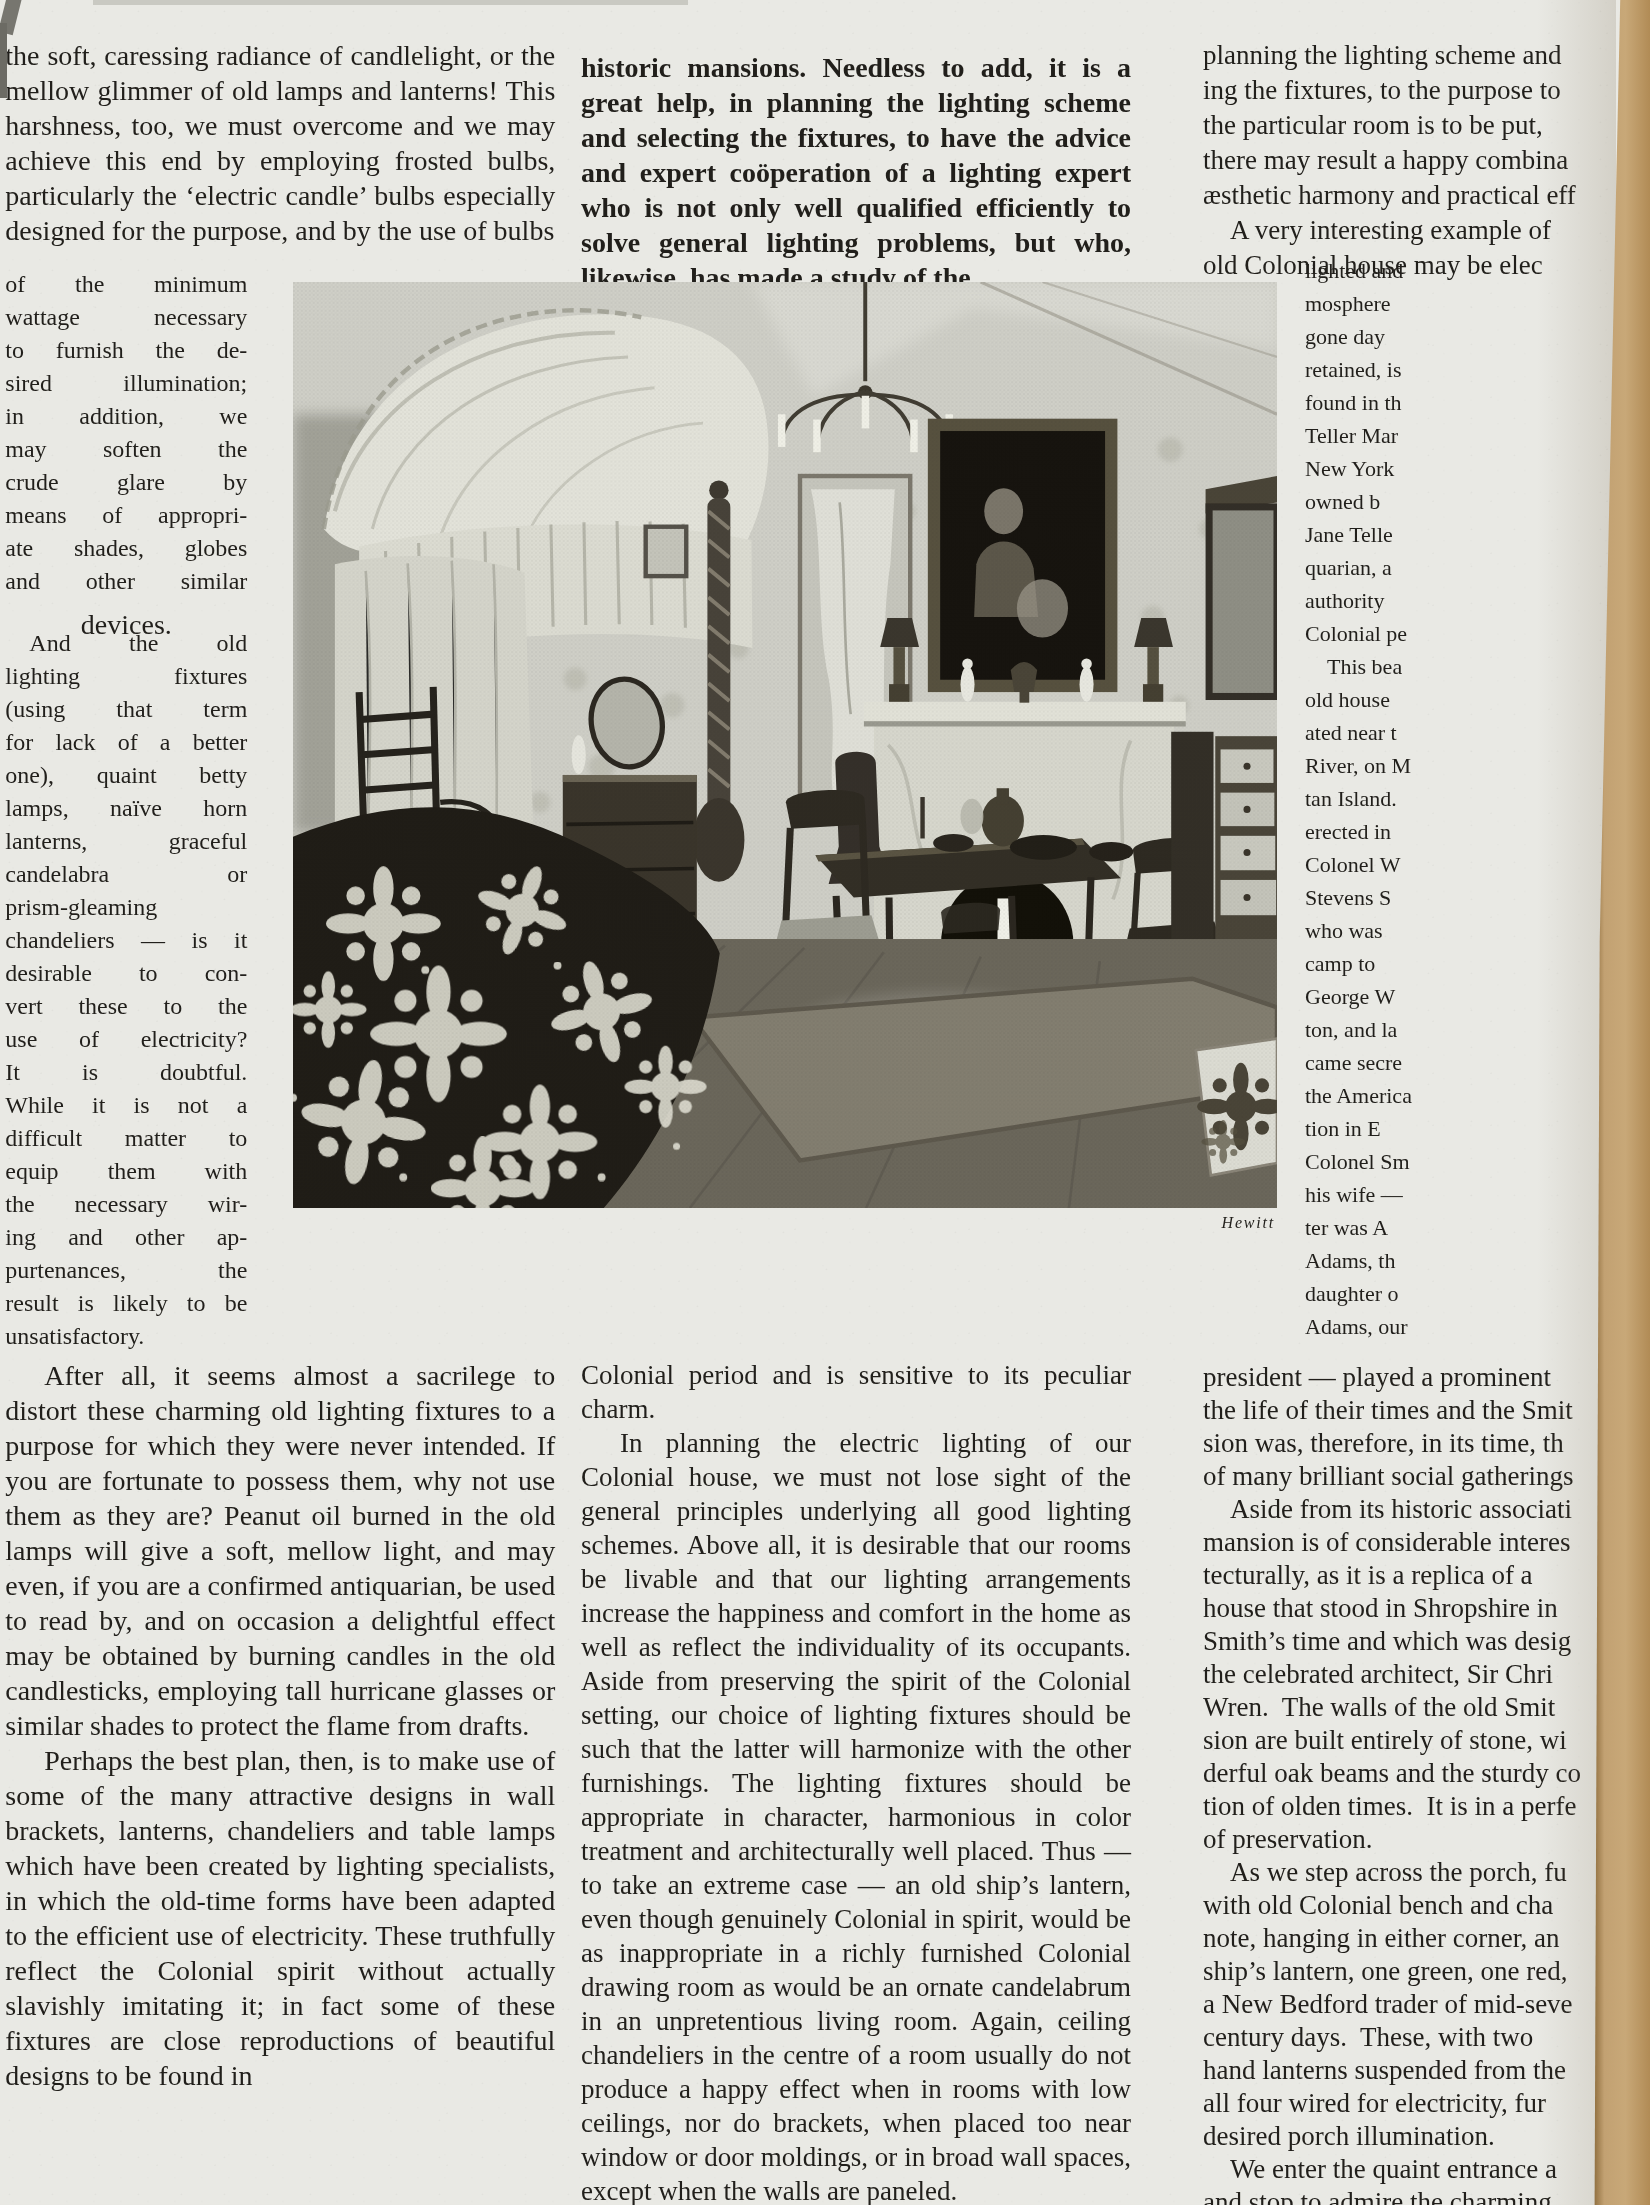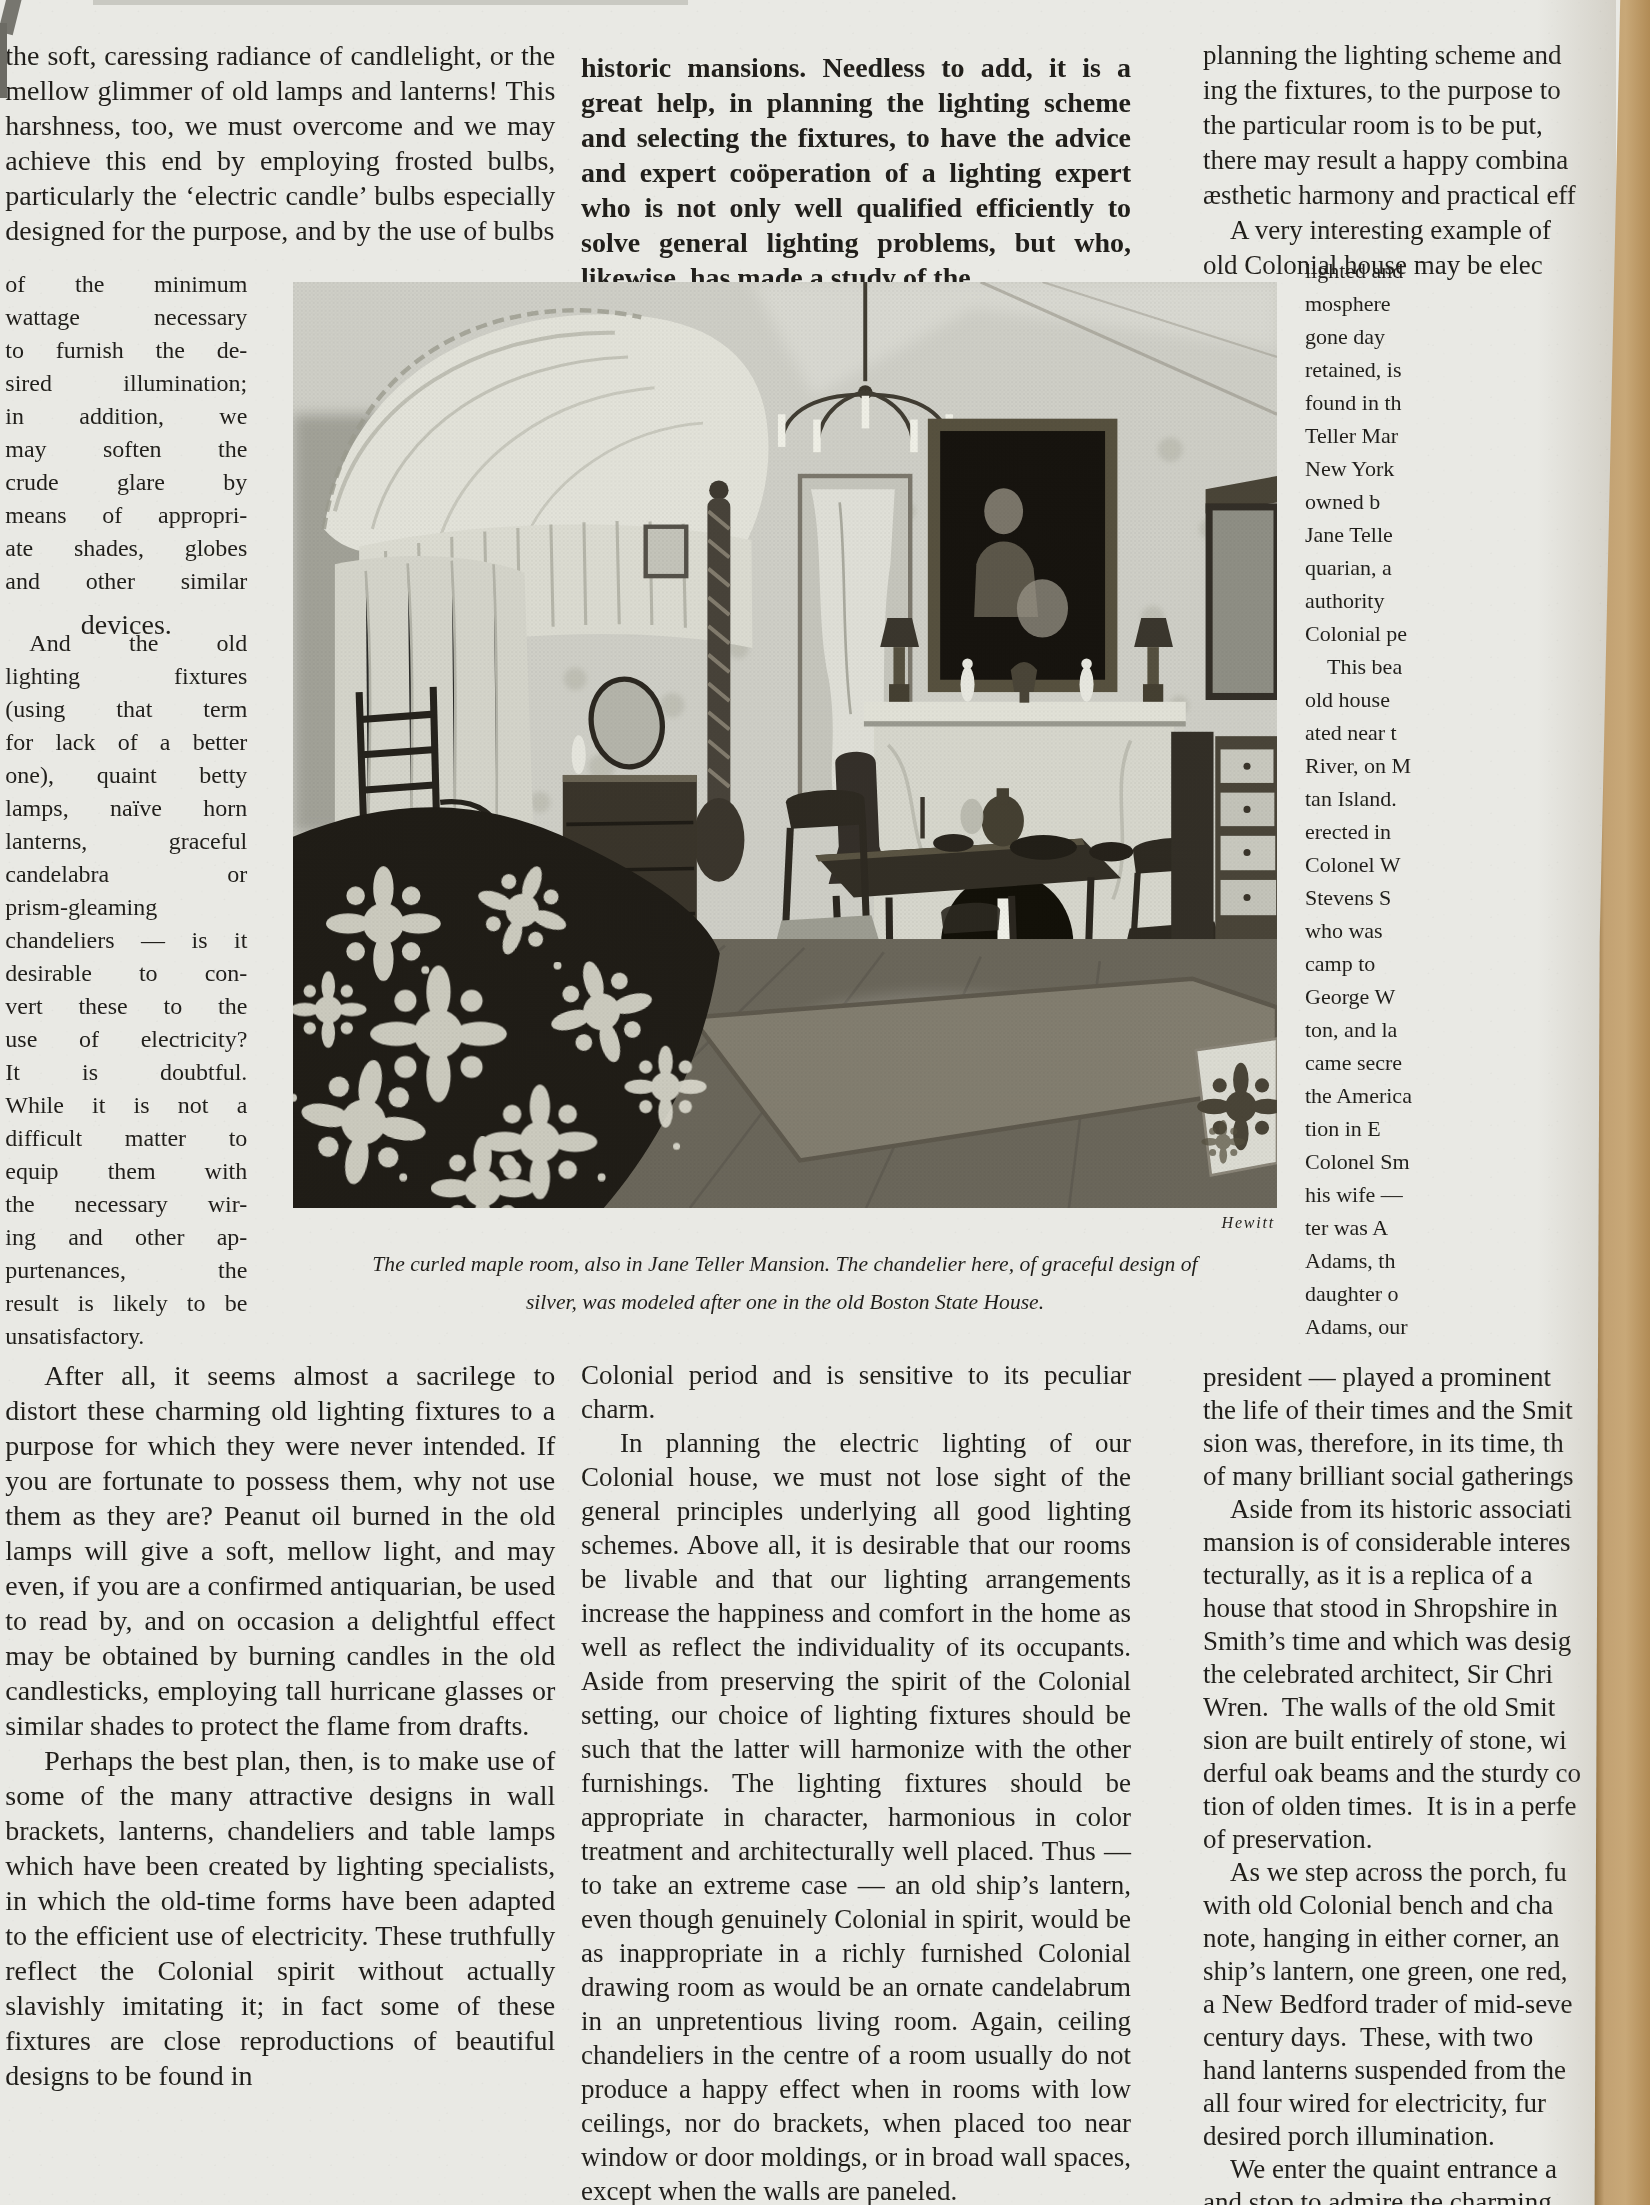--- a/index.html
+++ b/index.html
@@ -454,20 +454,18 @@
             <circle cx="700" cy="2030" r="9"></circle>
             <circle cx="870" cy="1960" r="8"></circle>
       </g>
     </g>
 
     <rect x="0" y="0" width="2232" height="2100" fill="url(#ht)" opacity=".55"></rect>
   </svg>
   </div>
 
   <div class="credit">Hewitt</div>
-  <div class="caption">The curled maple room, also in Jane Teller Mansion.  The chandelier here, of graceful design of
-silver, was modeled after one in the old Boston State House.</div>
 
   <div class="edge-shadow"></div>
   <div class="edge-tan"></div>
 
 </div>
 
 
 </body></html>

